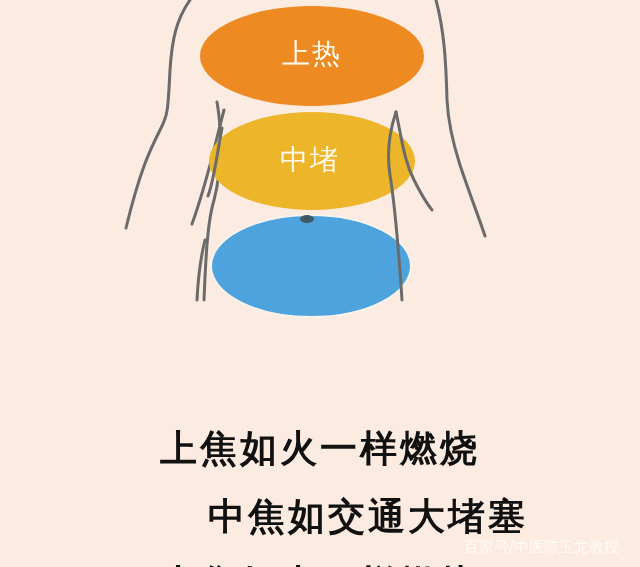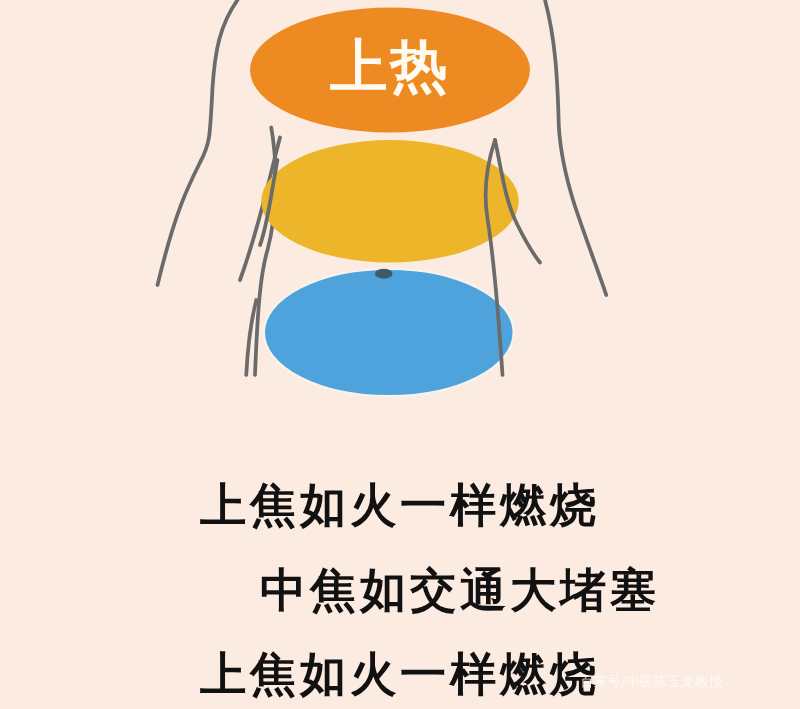--- a/index.html
+++ b/index.html
@@ -7,41 +7,42 @@
     width: 640px; height: 567px; overflow: hidden;
     background: #fcebe0;
     position: relative;
     font-family: "DejaVu Sans", "Liberation Sans", sans-serif;
   }
   .canvas { position: absolute; left: 0; top: 0; width: 640px; height: 567px; }
   .canvas svg { position: absolute; left: 0; top: 0; }
   .zone-label {
     position: absolute;
     color: #fffaf0;
-    font-size: 46px;
-    font-weight: bold;
+    font-size: 28px;
+    font-weight: normal;
     letter-spacing: 2px;
     transform: translate(-50%, -50%);
     white-space: nowrap;
   }
   .caption {
     position: absolute;
     left: 0; width: 640px;
     text-align: center;
     color: #111;
     font-size: 37px;
     font-weight: bold;
     letter-spacing: 3px;
     white-space: nowrap;
+    margin-top: 44px;
   }
   .watermark {
     position: absolute;
     left: 464px; top: 538px;
     color: rgba(255,255,255,0.78);
-    font-size: 11px;
+    font-size: 15px;
     white-space: nowrap;
   }
 </style>
 </head>
 <body>
 
 <div class="canvas">
   <svg width="640" height="567" viewBox="0 0 640 567">
 
     <path d="M190 0 C176 20 172 40 170 70 C168 110 168 115 160 130 C150 150 140 170 126 228" fill="none" stroke="#6b6b6b" stroke-width="3" stroke-linecap="round"></path>
@@ -57,19 +58,20 @@
 
     <path d="M396 112 C390 130 386 150 390 175 C394 200 398 240 402 300" fill="none" stroke="#6b6b6b" stroke-width="3" stroke-linecap="round"></path>
     <path d="M396 112 C402 140 404 160 414 180 C420 192 428 205 432 210" fill="none" stroke="#6b6b6b" stroke-width="3" stroke-linecap="round"></path>
     <path d="M222 128 C216 160 214 180 208 196" fill="none" stroke="#6b6b6b" stroke-width="3" stroke-linecap="round"></path>
     <path d="M205 240 C200 260 198 280 197 300" fill="none" stroke="#6b6b6b" stroke-width="3" stroke-linecap="round"></path>
 
     <ellipse cx="307" cy="219" rx="7" ry="4" fill="#3e5a66"></ellipse>
   </svg>
 
   <span class="zone-label" style="left:312px; top:54px;">上热</span>
+  <span class="zone-label" style="left:310px; top:160px;">中堵</span>
 </div>
 
 <div class="caption" style="top:380px;">上焦如火一样燃烧</div>
 <div class="caption" style="top:448px;padding-left:48px;">中焦如交通大堵塞</div>
 <div class="caption" style="top:515px;">上焦如火一样燃烧</div>
 
 <div class="watermark">百家号/中医陈玉龙教授</div>
 
 </body></html>

